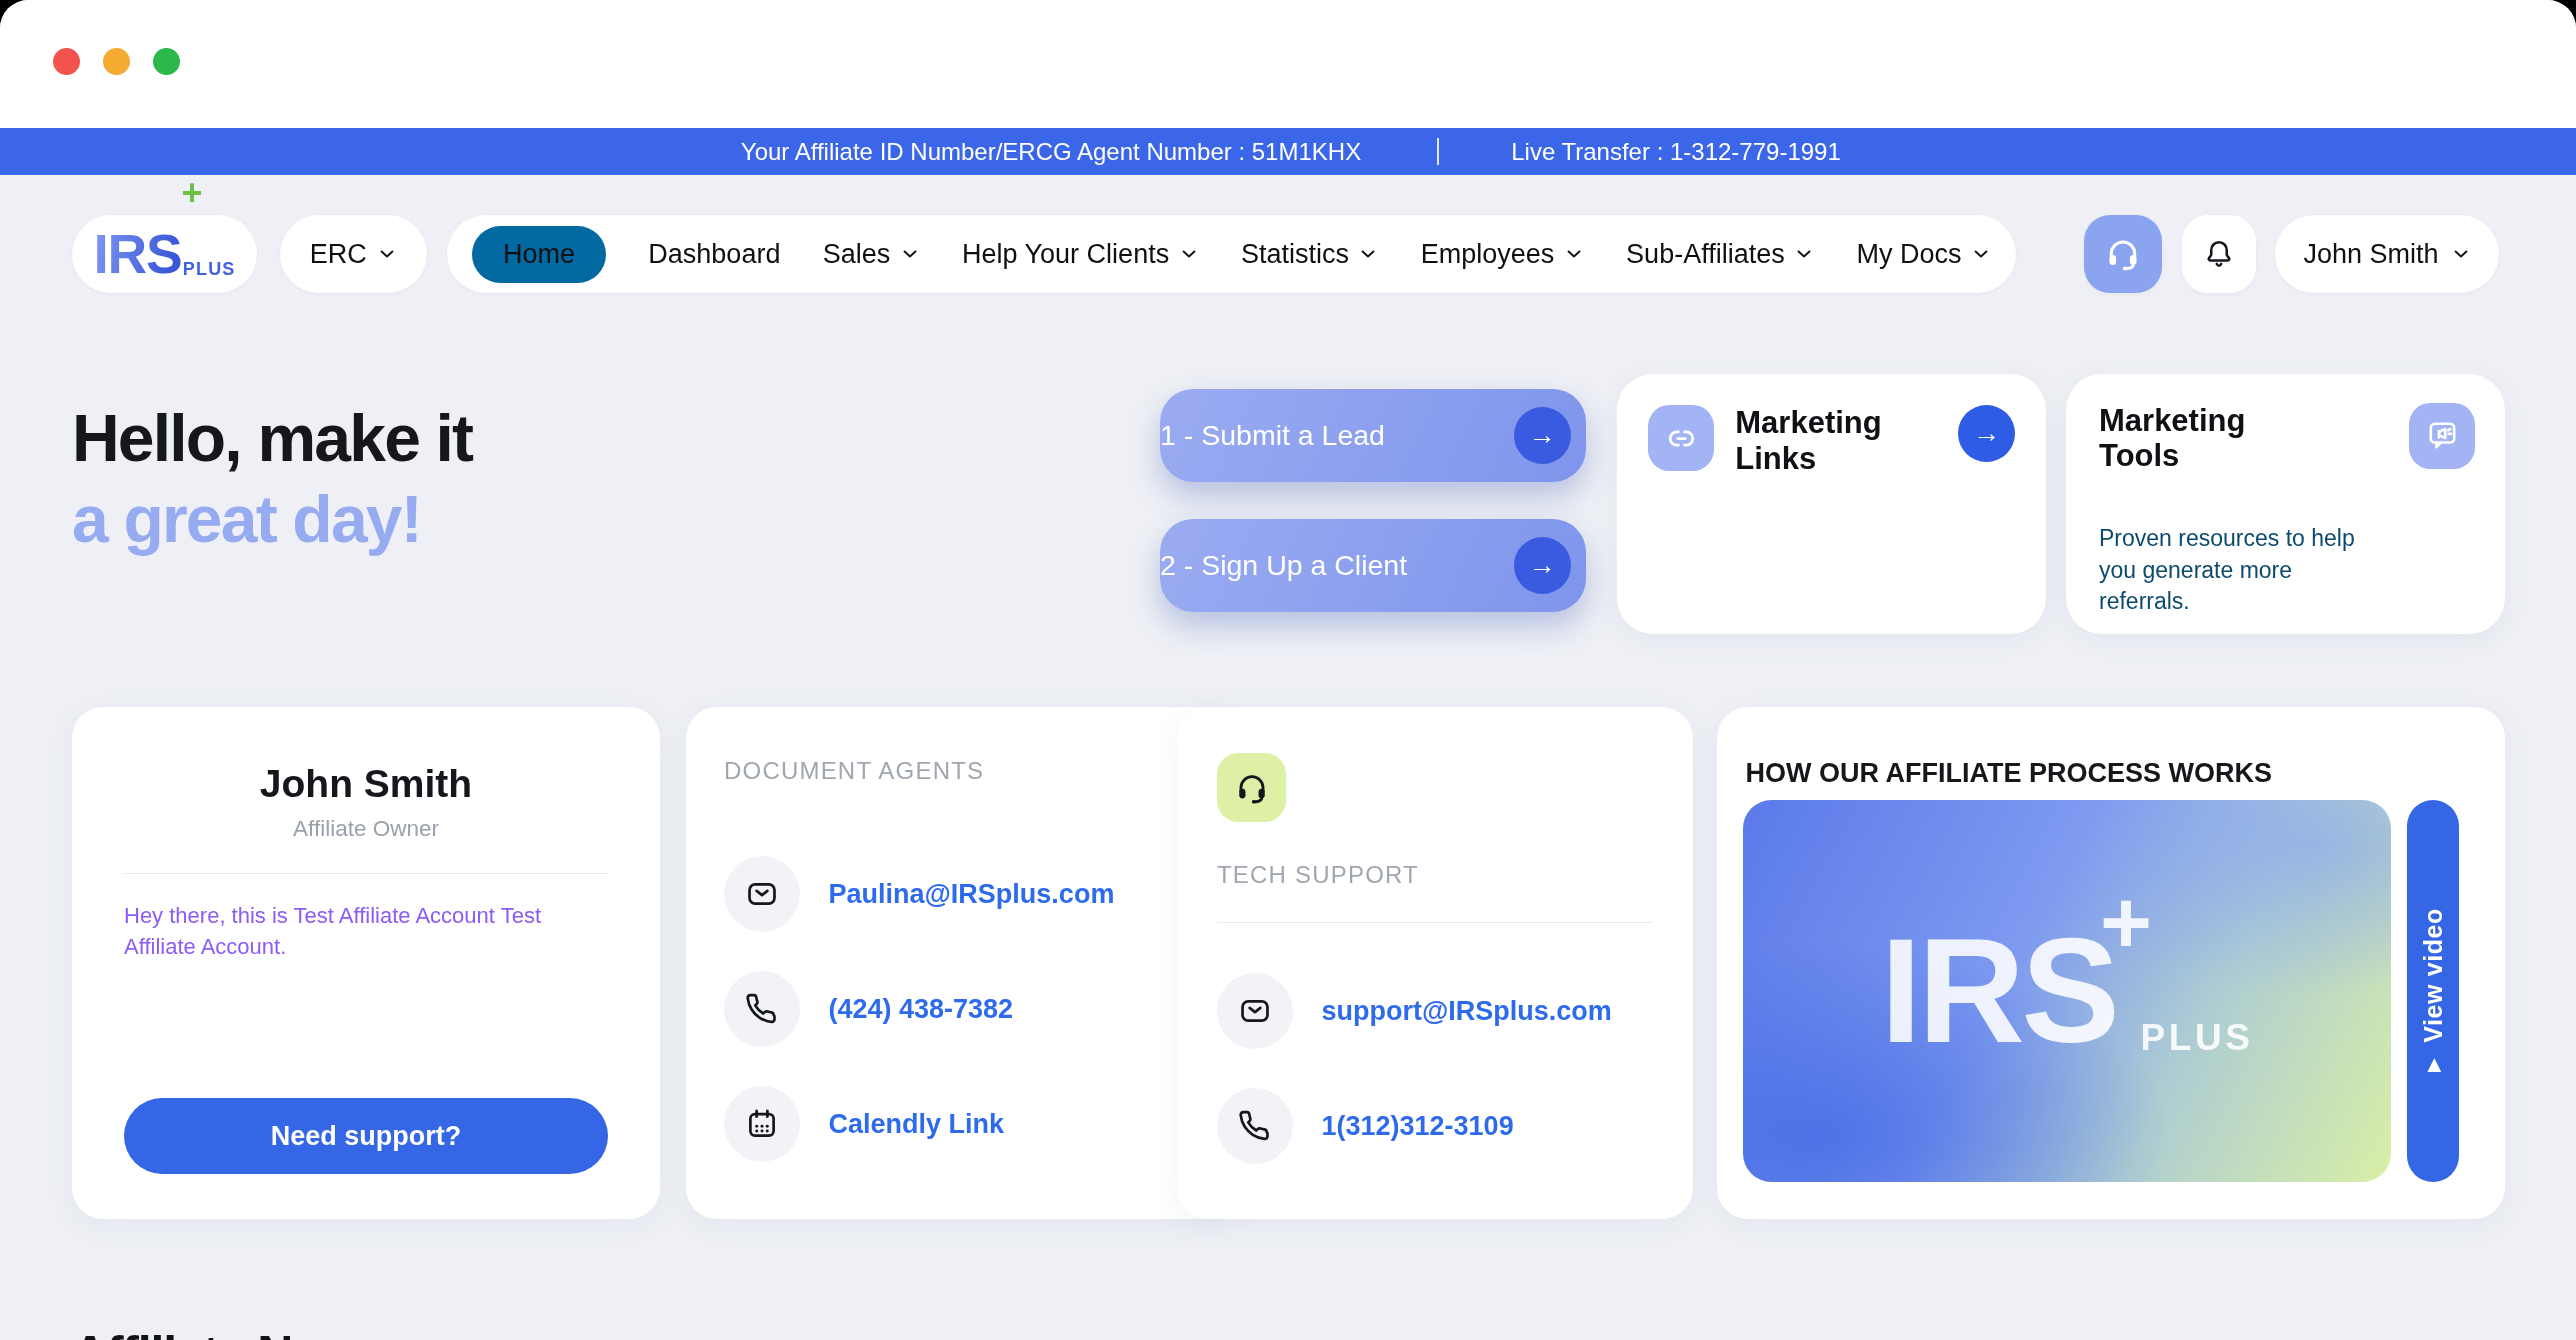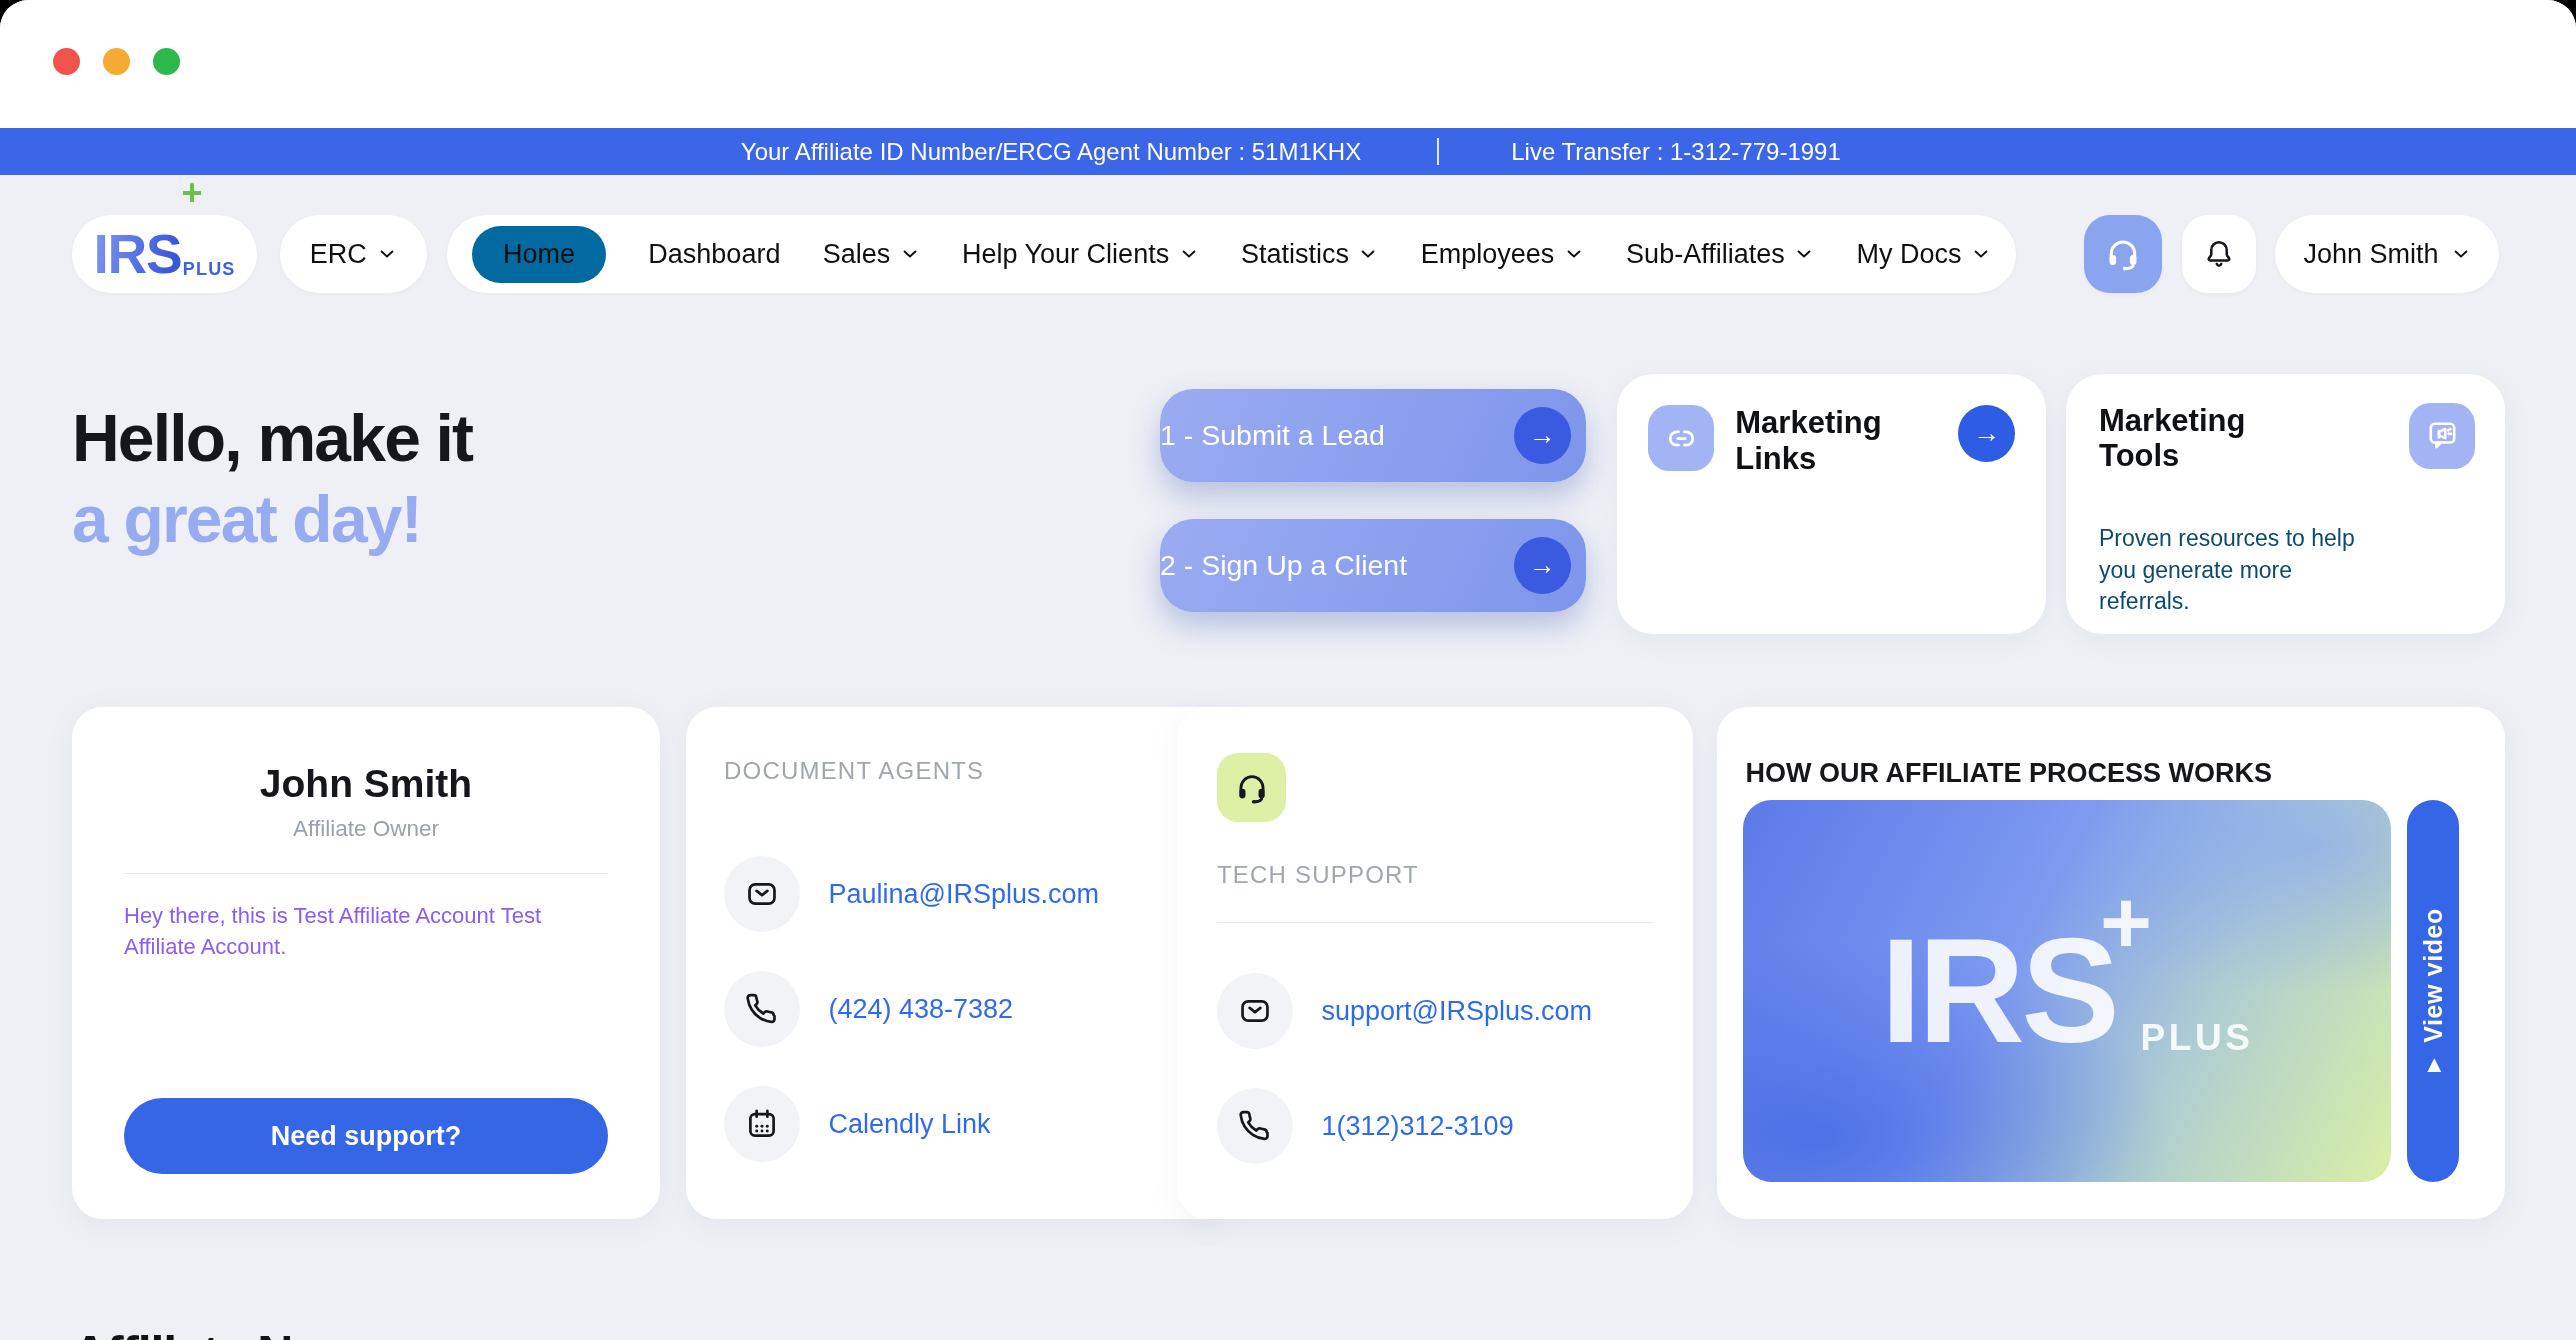--- a/index.html
+++ b/index.html
@@ -107,21 +107,21 @@
   .card-header { font-size:24px; letter-spacing:1.2px; color:#a0a6b0; }
   #agents-card { left:686px; width:551px; padding:0 38px; }
   #agents-card .card-header { margin-top:50px; }
   .contact-rows { display:flex; flex-direction:column; gap:39px; }
   #agents-card .contact-rows { margin-top:71px; }
   .contact-row { display:flex; align-items:center; gap:28.5px; cursor:pointer; }
   .round-icon { width:76px; height:76px; border-radius:50%; background:#f1f3f7;
                 display:flex; align-items:center; justify-content:center; flex:0 0 auto;
                 color:#15171c; }
   .round-icon svg { width:34px; height:34px; }
-  .contact-row .link { font-size:27px; font-weight:400; color:#2e6bec; white-space:nowrap; }
+  .contact-row .link { font-size:27px; font-weight:700; color:#2e6bec; white-space:nowrap; }
 
   #support-card { left:1177px; width:516px; padding:0 40px; }
   .lime-sq { margin-top:46px; width:69px; height:69px; border-radius:21.3px; background:#ddf0a6;
              display:flex; align-items:center; justify-content:center; color:#15171c; }
   .lime-sq svg { width:34px; height:34px; }
   #support-card .card-header { margin-top:39px; }
   #support-card hr { margin-top:33px; border:none; border-top:1.2px solid #e8eaee; }
   #support-card .contact-rows { margin-top:50px; }
 
   #process-card { left:1717px; width:788px; }

